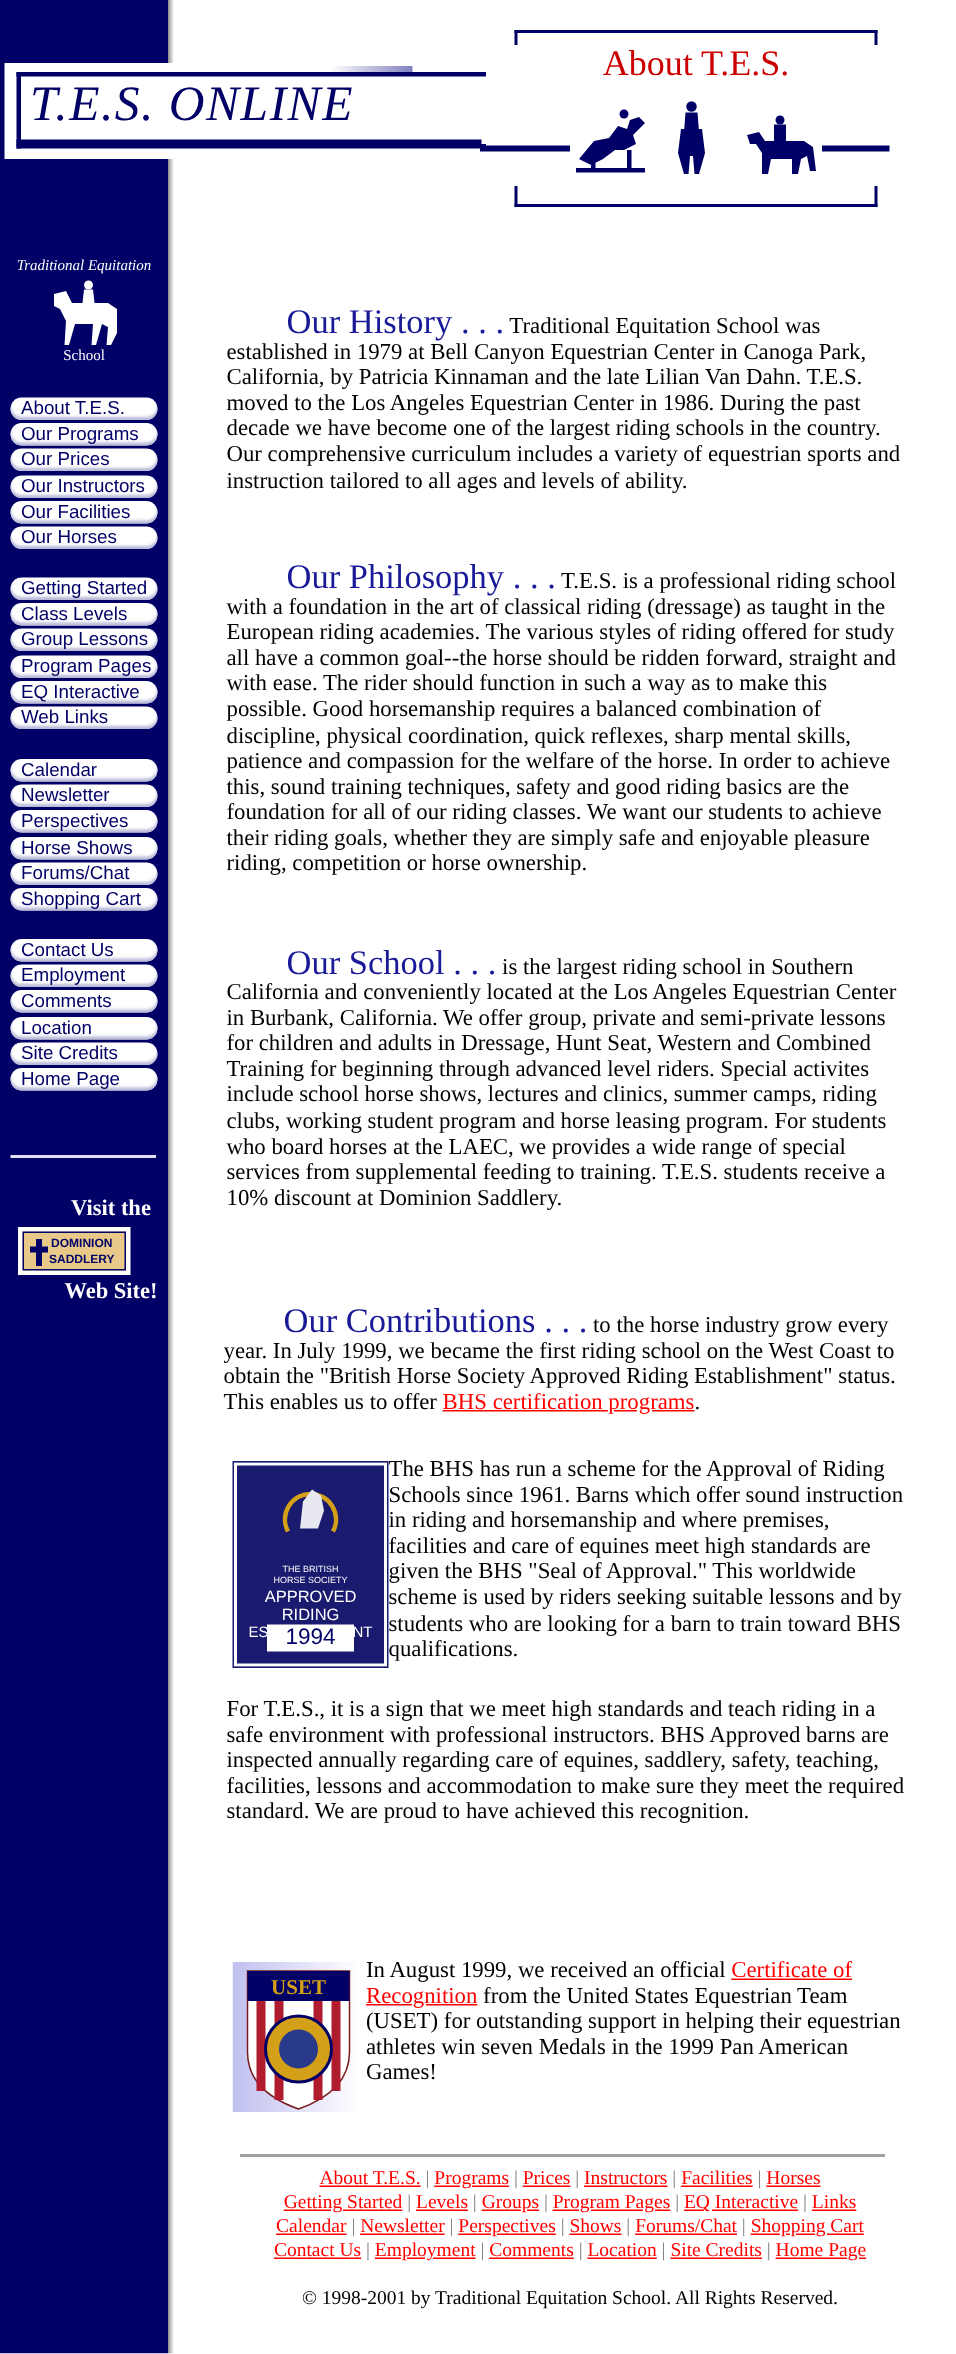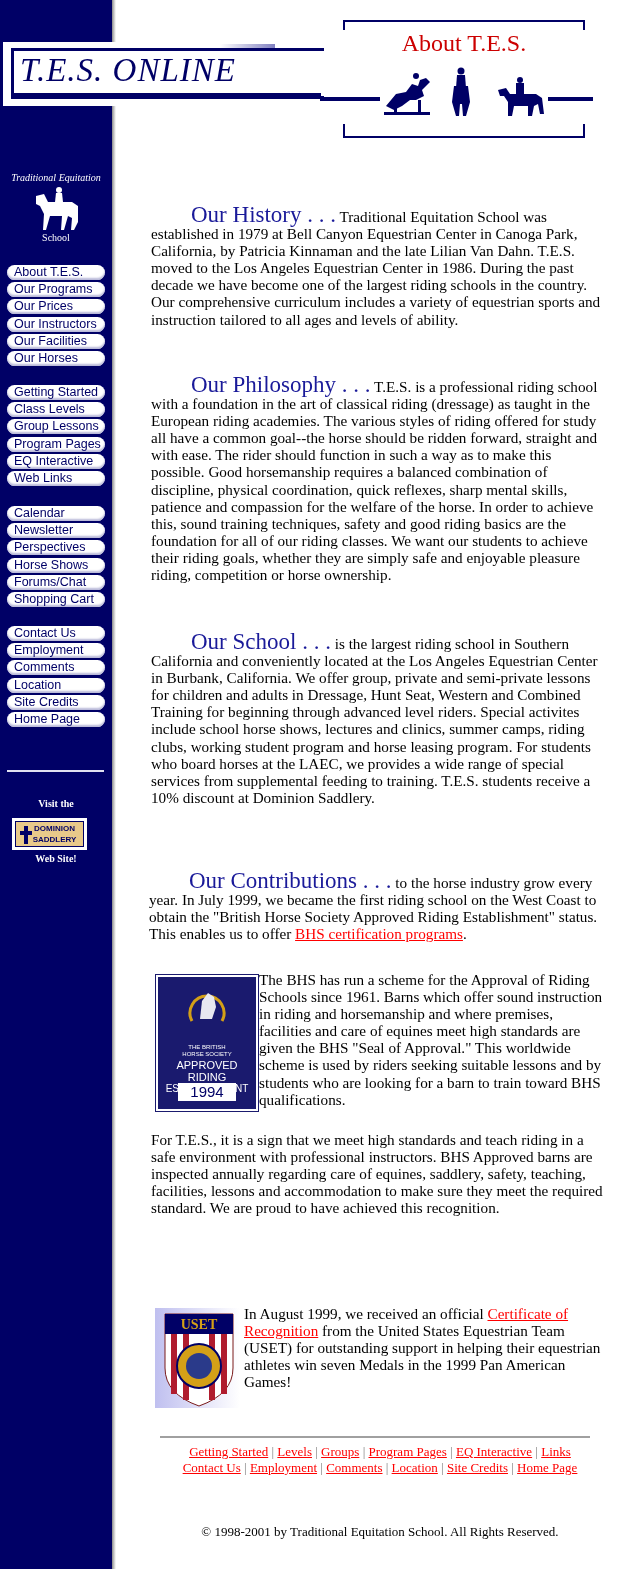--- a/index.html
+++ b/index.html
@@ -30,21 +30,21 @@
   .emblem { position:absolute; left:6px; top:168px; width:100px; height:80px; color:#fff; text-align:center; }
   .emblem .arc { font-size:10px; font-style:italic; position:absolute; top:4px; left:0; width:100px; }
   .emblem .school { font-size:10px; position:absolute; top:64px; left:0; width:100px; }
 
   .nav-group { position:absolute; left:7px; width:98px; }
   .nav-btn { display:block; height:15px; margin-bottom:2.2px; background:#fff; border-radius:8px;
          font-family:"Liberation Sans", "DejaVu Sans", sans-serif; font-size:12.5px; line-height:15px;
          color:#000066; padding-left:7px; white-space:nowrap; overflow:hidden; text-decoration:none;
          box-shadow: inset 0 -2px 2px #b8b8d8; }
   .side-rule { position:absolute; left:7px; top:770px; width:97px; height:2px; background:#e0e0f0; }
-  .visit { position:absolute; left:0; width:112px; text-align:center; color:#fff; font-weight:bold; font-size:10px; }
+  .visit { position:absolute; left:18px; width:112px; text-align:center; color:#fff; font-weight:bold; font-size:15px; }
   .dominion { position:absolute; left:12px; top:818px; width:75px; height:32px; background:#fff; }
   .dominion-inner { position:absolute; left:3px; top:3px; width:69px; height:26px; background:#e8c98a; border:1px solid #000066; box-sizing:border-box;
          font-family:"Liberation Sans", sans-serif; font-size:8px; font-weight:bold; color:#000066; line-height:11px; text-align:center; padding-top:1px; }
   .dominion-cross { position:absolute; left:4px; top:4px; width:12px; height:18px; }
 
   
   .section { position:absolute; left:151px; width:450px; font-size:15.2px; line-height:17.1px; }
   .heading { font-size:23px; color:#1a1a99;margin-left:40px; }
   a.red { color:#ff0000; text-decoration:underline; }
   .badge-bhs { position:absolute; left:156px; top:975px; width:98px; height:132px; background:#1a1a6e; border:2px solid #fff; outline:1px solid #1a1a6e; }
@@ -198,18 +198,20 @@
   <rect x="66" y="26" width="6" height="60" fill="#b01c2e"></rect>
   <circle cx="44" cy="58" r="22" fill="#d4a017" stroke="#000066" stroke-width="2"></circle>
   <circle cx="44" cy="58" r="13" fill="#2a3a8a"></circle>
 </svg>
 <div class="section" style="top:1305px;left:244px;width:358px">
   <span>In August 1999, we received an official </span><a class="red">Certificate of Recognition</a><span> from the United States Equestrian Team (USET) for outstanding support in helping their equestrian athletes win seven Medals in the 1999 Pan American Games!</span>
 </div>
 
 <div class="footer-rule"></div>
 <div class="footer-links" id="footer-links">
+    <div><a class="red">About T.E.S.</a><span class="sep"> | </span><a class="red">Programs</a><span class="sep"> | </span><a class="red">Prices</a><span class="sep"> | </span><a class="red">Instructors</a><span class="sep"> | </span><a class="red">Facilities</a><span class="sep"> | </span><a class="red">Horses</a></div>
     <div><a class="red">Getting Started</a><span class="sep"> | </span><a class="red">Levels</a><span class="sep"> | </span><a class="red">Groups</a><span class="sep"> | </span><a class="red">Program Pages</a><span class="sep"> | </span><a class="red">EQ Interactive</a><span class="sep"> | </span><a class="red">Links</a></div>
+    <div><a class="red">Calendar</a><span class="sep"> | </span><a class="red">Newsletter</a><span class="sep"> | </span><a class="red">Perspectives</a><span class="sep"> | </span><a class="red">Shows</a><span class="sep"> | </span><a class="red">Forums/Chat</a><span class="sep"> | </span><a class="red">Shopping Cart</a></div>
     <div><a class="red">Contact Us</a><span class="sep"> | </span><a class="red">Employment</a><span class="sep"> | </span><a class="red">Comments</a><span class="sep"> | </span><a class="red">Location</a><span class="sep"> | </span><a class="red">Site Credits</a><span class="sep"> | </span><a class="red">Home Page</a></div>
   </div>
 <div class="footer-copy">
   <div>© 1998-2001 by Traditional Equitation School. All Rights Reserved.</div>
 </div>
 
 </body></html>

